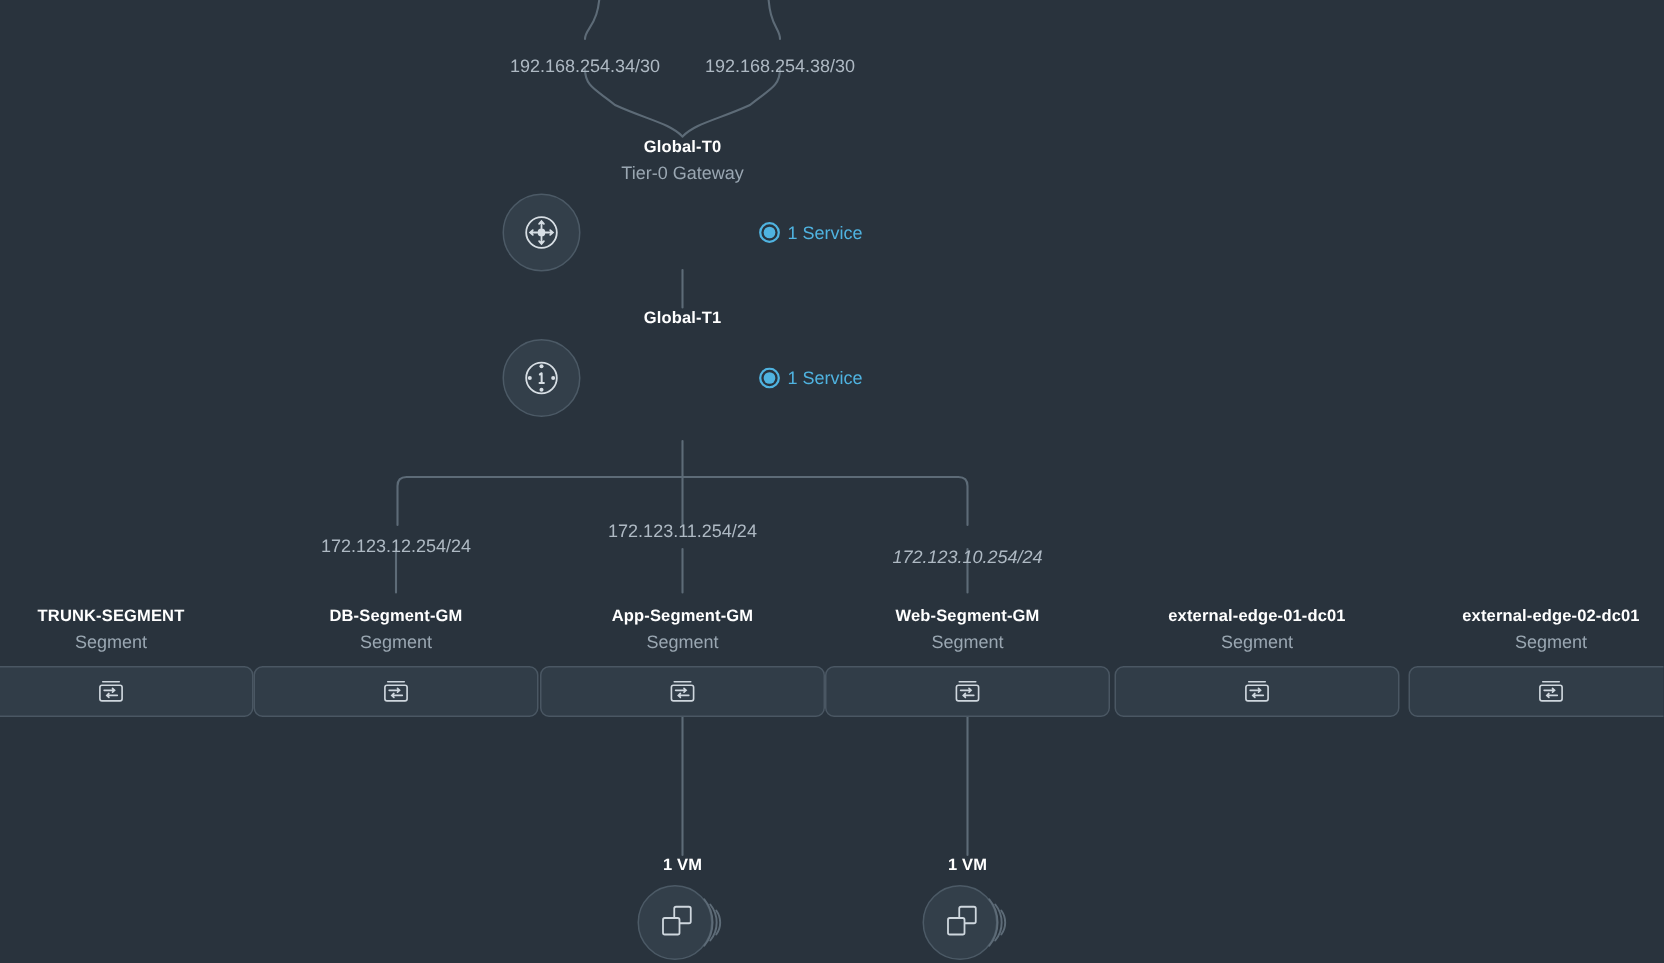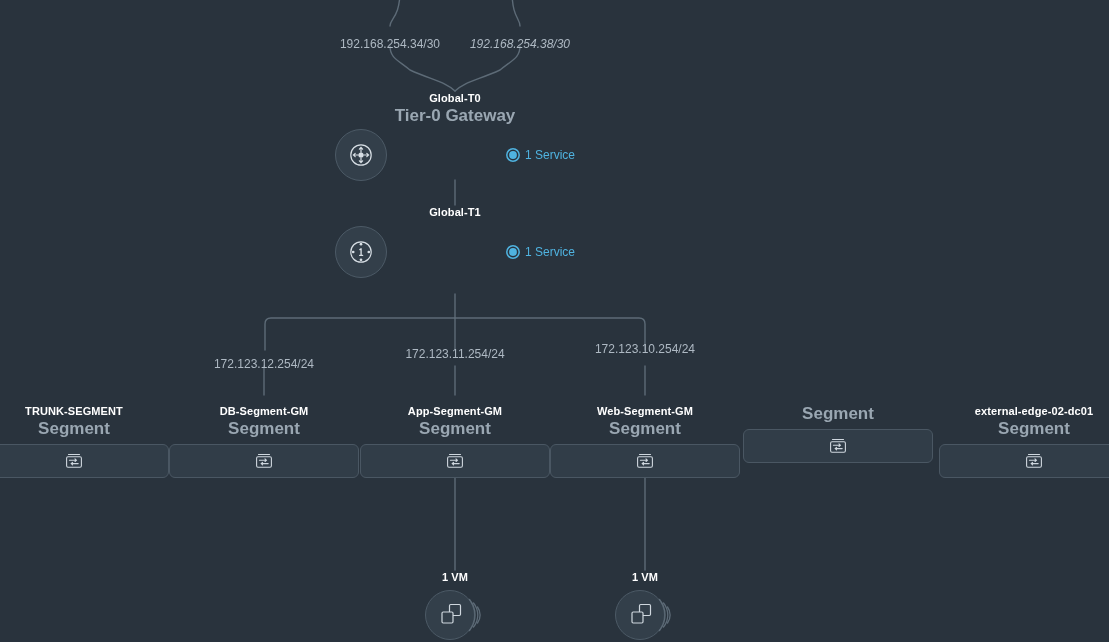--- a/index.html
+++ b/index.html
@@ -44,22 +44,22 @@
   .node-title {
     font-size: 11px;
     font-weight: bold;
     color: #ffffff;
     letter-spacing: 0.1px;
     line-height: 15px;
     white-space: nowrap;
   }
 
   .node-subtitle {
-    font-size: 17px;
-    font-weight: bold;
+    font-size: 12px;
+    font-weight: normal;
     color: #9aa7b2;
     line-height: 15px;
     margin-top: 2px;
     white-space: nowrap;
   }
 
   
   .gateway {
     width: 240px;
     margin-left: -120px;
@@ -170,21 +170,21 @@
       <path d="M 264 366 L 264 395"></path>
       <path d="M 455 366 L 455 395"></path>
       <path d="M 645 366 L 645 395"></path>
 
       <path d="M 455 472 L 455 570"></path>
       <path d="M 645 472 L 645 570"></path>
     </g>
   </svg>
 
   <div class="edge-label" style="left:390px; top:37px;">192.168.254.34/30</div>
-  <div class="edge-label" style="left:520px; top:37px;font-style:italic;">192.168.254.38/30</div>
+  <div class="edge-label" style="left:520px; top:37px;">192.168.254.38/30</div>
 
   <div class="node gateway" style="left:455px; top:91px;">
     <div class="node-title">Global-T0</div>
     <div class="node-subtitle">Tier-0 Gateway</div>
     <div class="gw-badge-row">
       <div class="gw-circle">
         <svg width="28" height="28" viewBox="0 0 28 28" fill="none" stroke="#d7dee4" stroke-width="1.2" stroke-linecap="round">
           <circle cx="14" cy="14" r="10.2"></circle>
           <circle cx="14" cy="14" r="2.6" fill="#d7dee4" stroke="none"></circle>
           <path d="M14 11.2 L14 6.6 M12.4 8.2 L14 6.4 L15.6 8.2"></path>
@@ -221,21 +221,21 @@
           <circle cx="7" cy="7" r="6.2" fill="none" stroke="#4fb3e0" stroke-width="1.5"></circle>
           <circle cx="7" cy="7" r="3.9" fill="#4fb3e0"></circle>
         </svg>
         <span class="service-label">1 Service</span>
       </div>
     </div>
   </div>
 
   <div class="edge-label" style="left:264px; top:357px;">172.123.12.254/24</div>
   <div class="edge-label" style="left:455px; top:347px;">172.123.11.254/24</div>
-  <div class="edge-label" style="left:645px; top:342px;">172.123.10.254/24</div>
+  <div class="edge-label" style="left:645px; top:364px;font-style:italic;">172.123.10.254/24</div>
 
   <div class="node segment" style="left:74px; top:404px;">
     <div class="node-title">TRUNK-SEGMENT</div>
     <div class="node-subtitle">Segment</div>
     <div class="segment-box">
       <svg width="20" height="18" viewBox="0 0 20 18" fill="none" stroke="#cfd7de" stroke-width="1.1" stroke-linecap="round">
         <path d="M4.5 2.5 L15.5 2.5"></path>
         <rect x="2.6" y="4.8" width="14.8" height="10.4" rx="1.4"></rect>
         <path d="M5.4 8.2 L12.2 8.2 M11 6.9 L12.4 8.2 L11 9.5"></path>
         <path d="M14.2 11.6 L7.4 11.6 M8.6 10.3 L7.2 11.6 L8.6 12.9"></path>
@@ -276,20 +276,21 @@
       <svg width="20" height="18" viewBox="0 0 20 18" fill="none" stroke="#cfd7de" stroke-width="1.1" stroke-linecap="round">
         <path d="M4.5 2.5 L15.5 2.5"></path>
         <rect x="2.6" y="4.8" width="14.8" height="10.4" rx="1.4"></rect>
         <path d="M5.4 8.2 L12.2 8.2 M11 6.9 L12.4 8.2 L11 9.5"></path>
         <path d="M14.2 11.6 L7.4 11.6 M8.6 10.3 L7.2 11.6 L8.6 12.9"></path>
       </svg>
     </div>
   </div>
 
   <div class="node segment" style="left:838px; top:404px;">
+    <div class="node-title">external-edge-01-dc01</div>
     <div class="node-subtitle">Segment</div>
     <div class="segment-box">
       <svg width="20" height="18" viewBox="0 0 20 18" fill="none" stroke="#cfd7de" stroke-width="1.1" stroke-linecap="round">
         <path d="M4.5 2.5 L15.5 2.5"></path>
         <rect x="2.6" y="4.8" width="14.8" height="10.4" rx="1.4"></rect>
         <path d="M5.4 8.2 L12.2 8.2 M11 6.9 L12.4 8.2 L11 9.5"></path>
         <path d="M14.2 11.6 L7.4 11.6 M8.6 10.3 L7.2 11.6 L8.6 12.9"></path>
       </svg>
     </div>
   </div>

